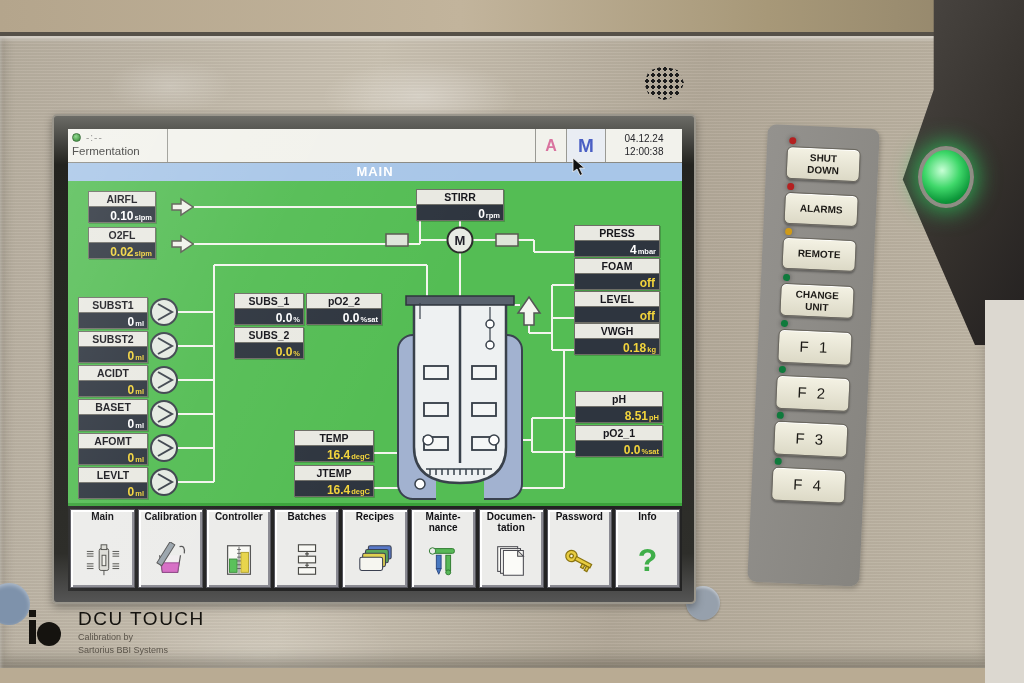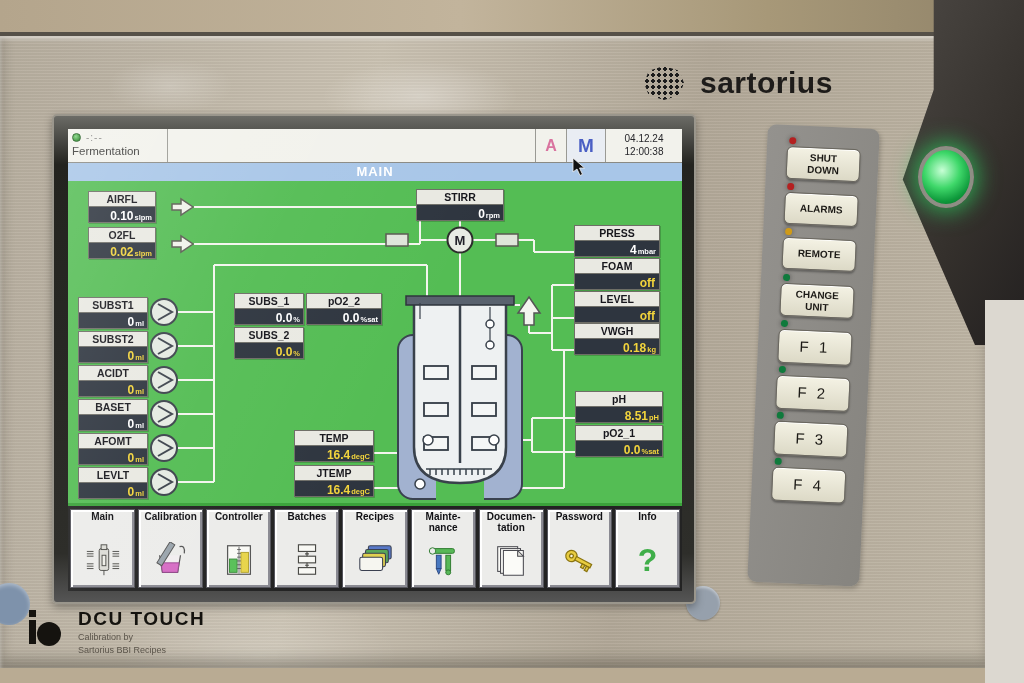--- a/index.html
+++ b/index.html
@@ -31,21 +31,21 @@
   
   .sart{position:absolute;left:644px;top:66px;display:flex;align-items:center;gap:16px;}
   .sart-dots{width:40px;height:34px;
     background-image:radial-gradient(circle,#1c1c1c 1.6px,transparent 1.9px);
     background-size:6px 6px;
     clip-path:polygon(50% 0,88% 14%,100% 50%,88% 86%,50% 100%,12% 86%,0 50%,12% 14%);}
   .sart-text{font-size:30px;font-weight:600;color:#1e1c1a;letter-spacing:.5px;}
   
   .dcu{position:absolute;left:26px;top:606px;display:flex;gap:14px;align-items:flex-start;}
   .dcu-texts{padding-top:2px;}
-  .dcu-name{font-size:19px;font-weight:700;color:#15130f;letter-spacing:1.5px;}
+  .dcu-name{font-size:19px;font-weight:400;color:#15130f;letter-spacing:1.5px;}
   .dcu-sub{font-size:9px;color:#5a544a;line-height:1.25;margin-top:2px;}
   
   .bezel{position:absolute;left:52px;top:114px;width:644px;height:490px;
     background:linear-gradient(#6b6b66,#23231f 10%,#2e2e2a 90%,#555);
     border:2px solid #9a968c;border-radius:5px;box-shadow:0 3px 8px rgba(0,0,0,.35);}
   .screen{position:absolute;left:14px;top:13px;width:614px;height:462px;background:#f4f4ef;overflow:hidden;}
   .glare{position:absolute;inset:0;z-index:60;pointer-events:none;
     background:linear-gradient(115deg,rgba(255,255,255,.16),rgba(255,255,255,.04) 30%,transparent 55%);}
   
   .hdr{position:relative;height:34px;background:#f2f2ec;border-bottom:1px solid #8a8a84;display:flex;}
@@ -102,33 +102,32 @@
   <div class="steel"></div>
   <div class="housing-corner"></div>
   <div class="housing-dark"></div>
   <div class="wall-right"></div>
   <div class="green-power"></div>
   <div class="plug plug-a"></div>
   <div class="plug plug-b"></div>
 
   <div class="sart">
     <div class="sart-dots"></div>
-    <div class="sart-text">sartorius</div>
   </div>
 
   <div class="dcu">
     <svg width="38" height="44" viewBox="0 0 38 44">
       <rect x="3" y="4" width="7" height="7" fill="#15130f"></rect>
       <rect x="3" y="14" width="7" height="24" fill="#15130f"></rect>
       <circle cx="23" cy="28" r="12" fill="#15130f"></circle>
     </svg>
     <div class="dcu-texts">
       <div class="dcu-name">DCU TOUCH</div>
       <div class="dcu-sub">Calibration by</div>
-      <div class="dcu-sub">Sartorius BBI Recipes</div>
+      <div class="dcu-sub">Sartorius BBI Systems</div>
     </div>
   </div>
 
   <div class="bezel">
     <div class="screen">
 
       <div class="hdr">
         <div class="hdr-left">
           <div class="hdr-ico-row">
             <span class="vessel-dot"></span>

